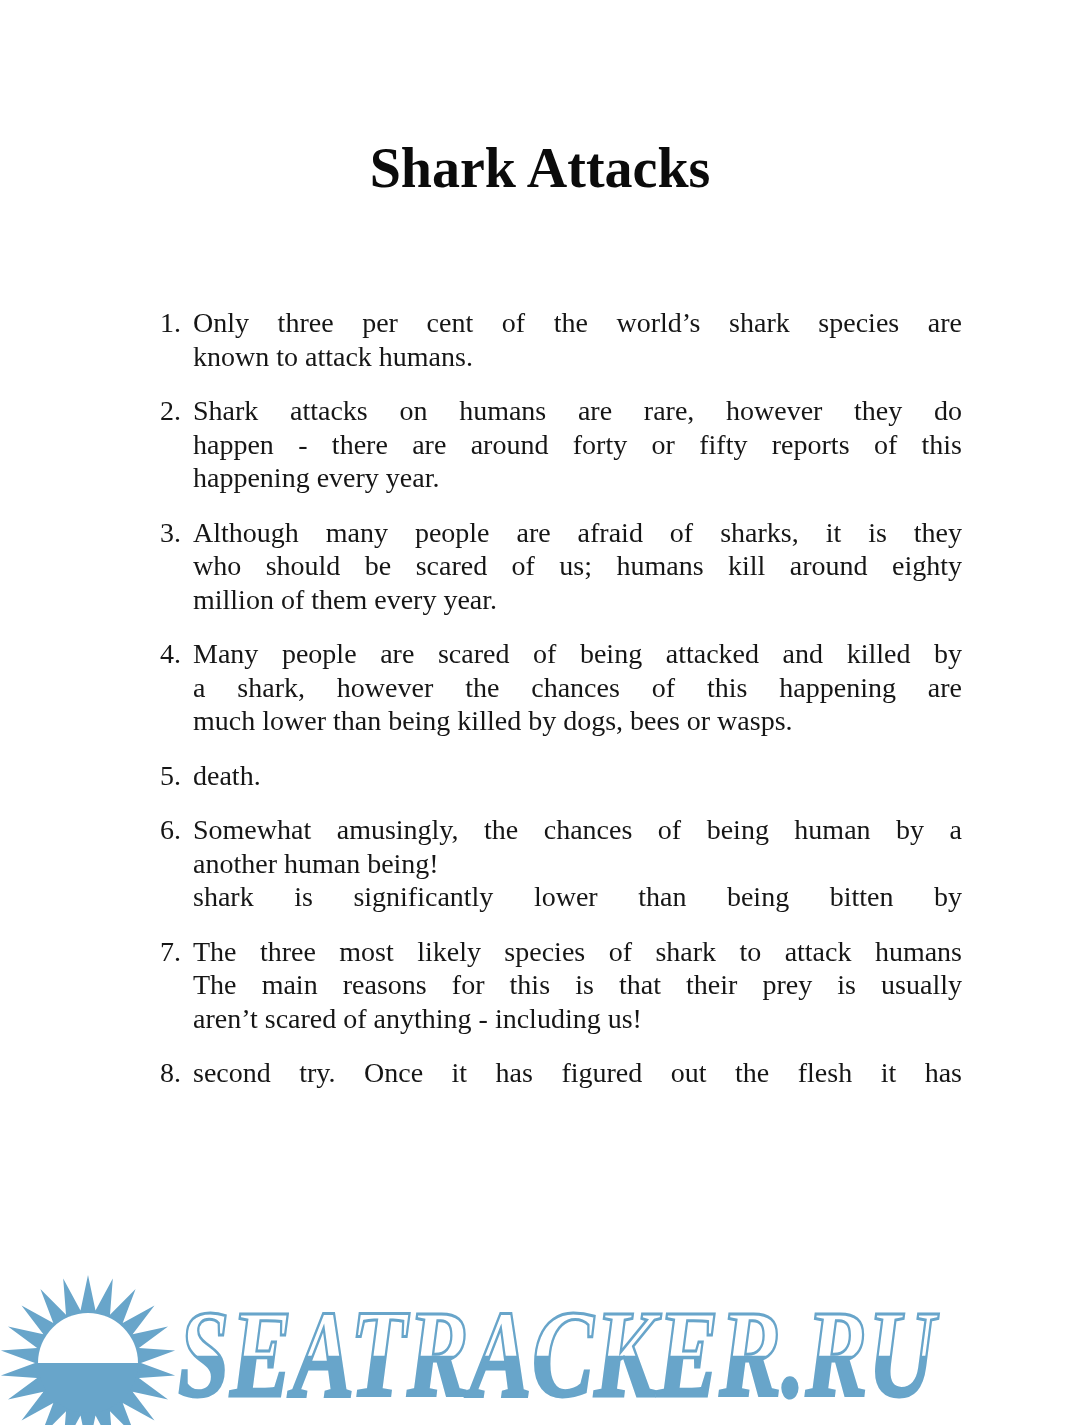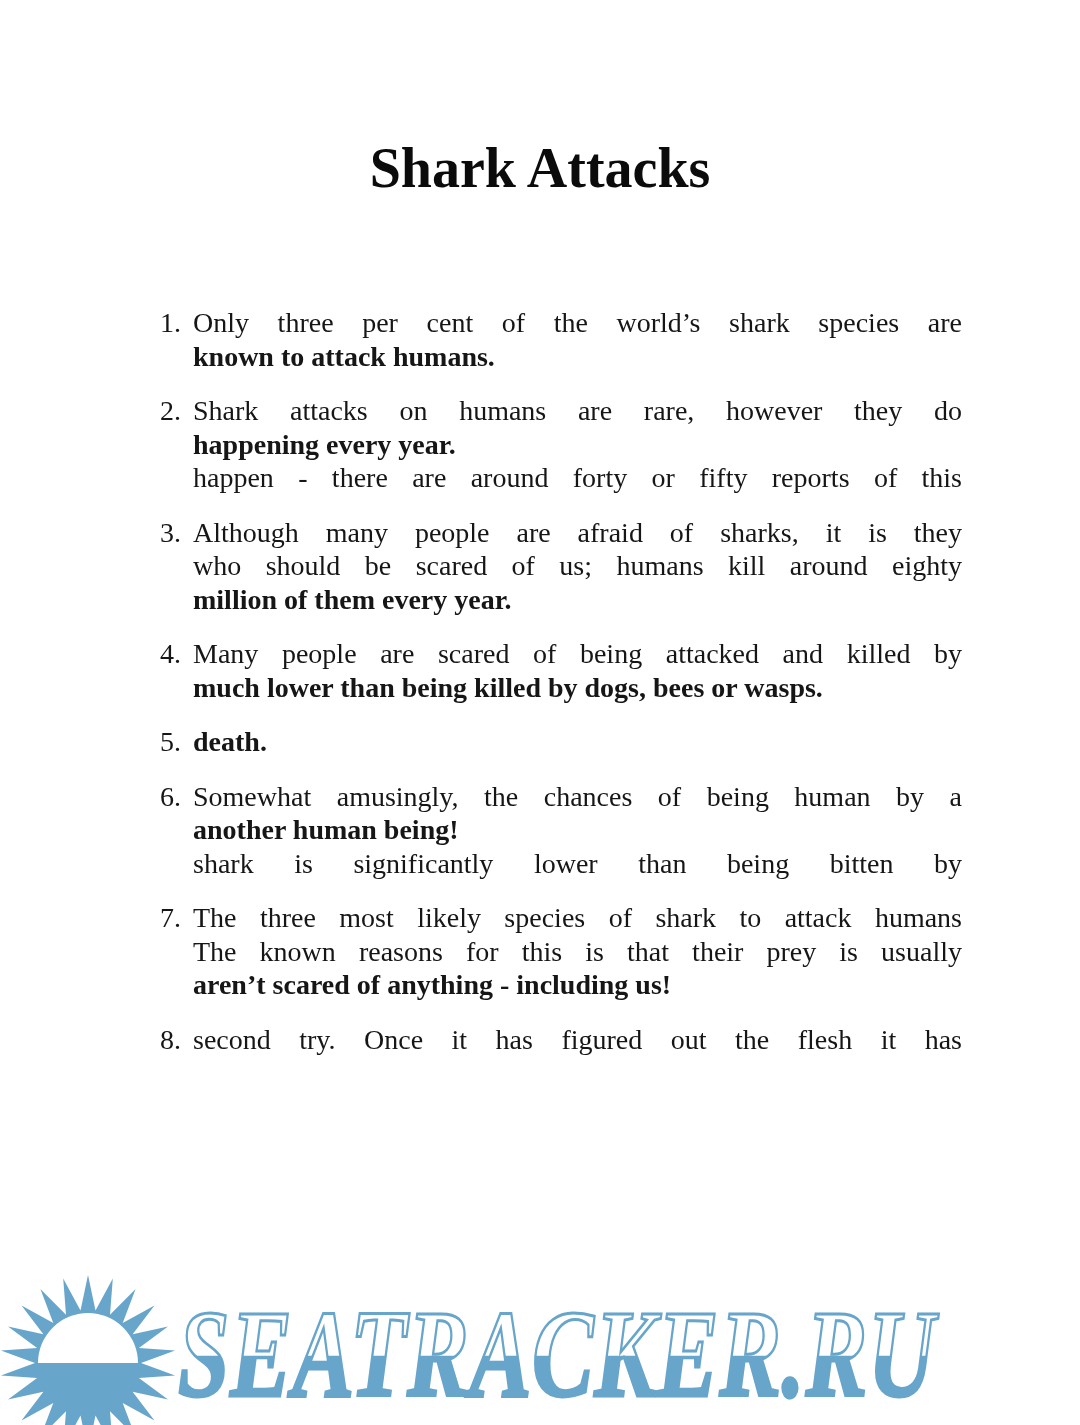--- a/index.html
+++ b/index.html
@@ -40,21 +40,21 @@
   .fact {
     display: grid;
     grid-template-columns: 33px 1fr;
     margin: 0 0 20.8px 0;
   }
   .fact .num { text-align: left; }
   .fact .line {
     text-align: justify;
     text-align-last: justify;
   }
-  .fact .line.last { text-align-last: left; font-weight: bold; }
+  .fact .line.last { text-align-last: left; }
 
   
   .watermark { position: absolute; left: 0; top: 0; width: 100%; height: 100%; pointer-events: none; font-style: italic; }
   .sun {
     position: absolute;
     left: 0px;
     top: 1257px;
     width: 176px;
     height: 176px;
   }
@@ -99,36 +99,37 @@
         <span class="num">1.</span>
         <div>
           <div class="line">Only three per cent of the world’s shark species are</div>
           <div class="line last">known to attack humans.</div>
         </div>
       </li>
       <li class="fact">
         <span class="num">2.</span>
         <div>
           <div class="line">Shark attacks on humans are rare, however they do</div>
+          <div class="line">happen - there are around forty or fifty reports of this</div>
           <div class="line last">happening every year.</div>
-          <div class="line">happen - there are around forty or fifty reports of this</div>
         </div>
       </li>
       <li class="fact">
         <span class="num">3.</span>
         <div>
           <div class="line">Although many people are afraid of sharks, it is they</div>
           <div class="line">who should be scared of us; humans kill around eighty</div>
           <div class="line last">million of them every year.</div>
         </div>
       </li>
       <li class="fact">
         <span class="num">4.</span>
         <div>
           <div class="line">Many people are scared of being attacked and killed by</div>
+          <div class="line">a shark, however the chances of this happening are</div>
           <div class="line last">much lower than being killed by dogs, bees or wasps.</div>
         </div>
       </li>
       <li class="fact">
         <span class="num">5.</span>
         <div>
           <div class="line last">death.</div>
         </div>
       </li>
       <li class="fact">
@@ -136,21 +137,21 @@
         <div>
           <div class="line">Somewhat amusingly, the chances of being human by a</div>
           <div class="line last">another human being!</div>
           <div class="line">shark is significantly lower than being bitten by</div>
         </div>
       </li>
       <li class="fact">
         <span class="num">7.</span>
         <div>
           <div class="line">The three most likely species of shark to attack humans</div>
-          <div class="line">The known reasons for this is that their prey is usually</div>
+          <div class="line">The main reasons for this is that their prey is usually</div>
           <div class="line last">aren’t scared of anything - including us!</div>
         </div>
       </li>
       <li class="fact">
         <span class="num">8.</span>
         <div>
           <div class="line">second try. Once it has figured out the flesh it has</div>
         </div>
       </li>
     </ol>

